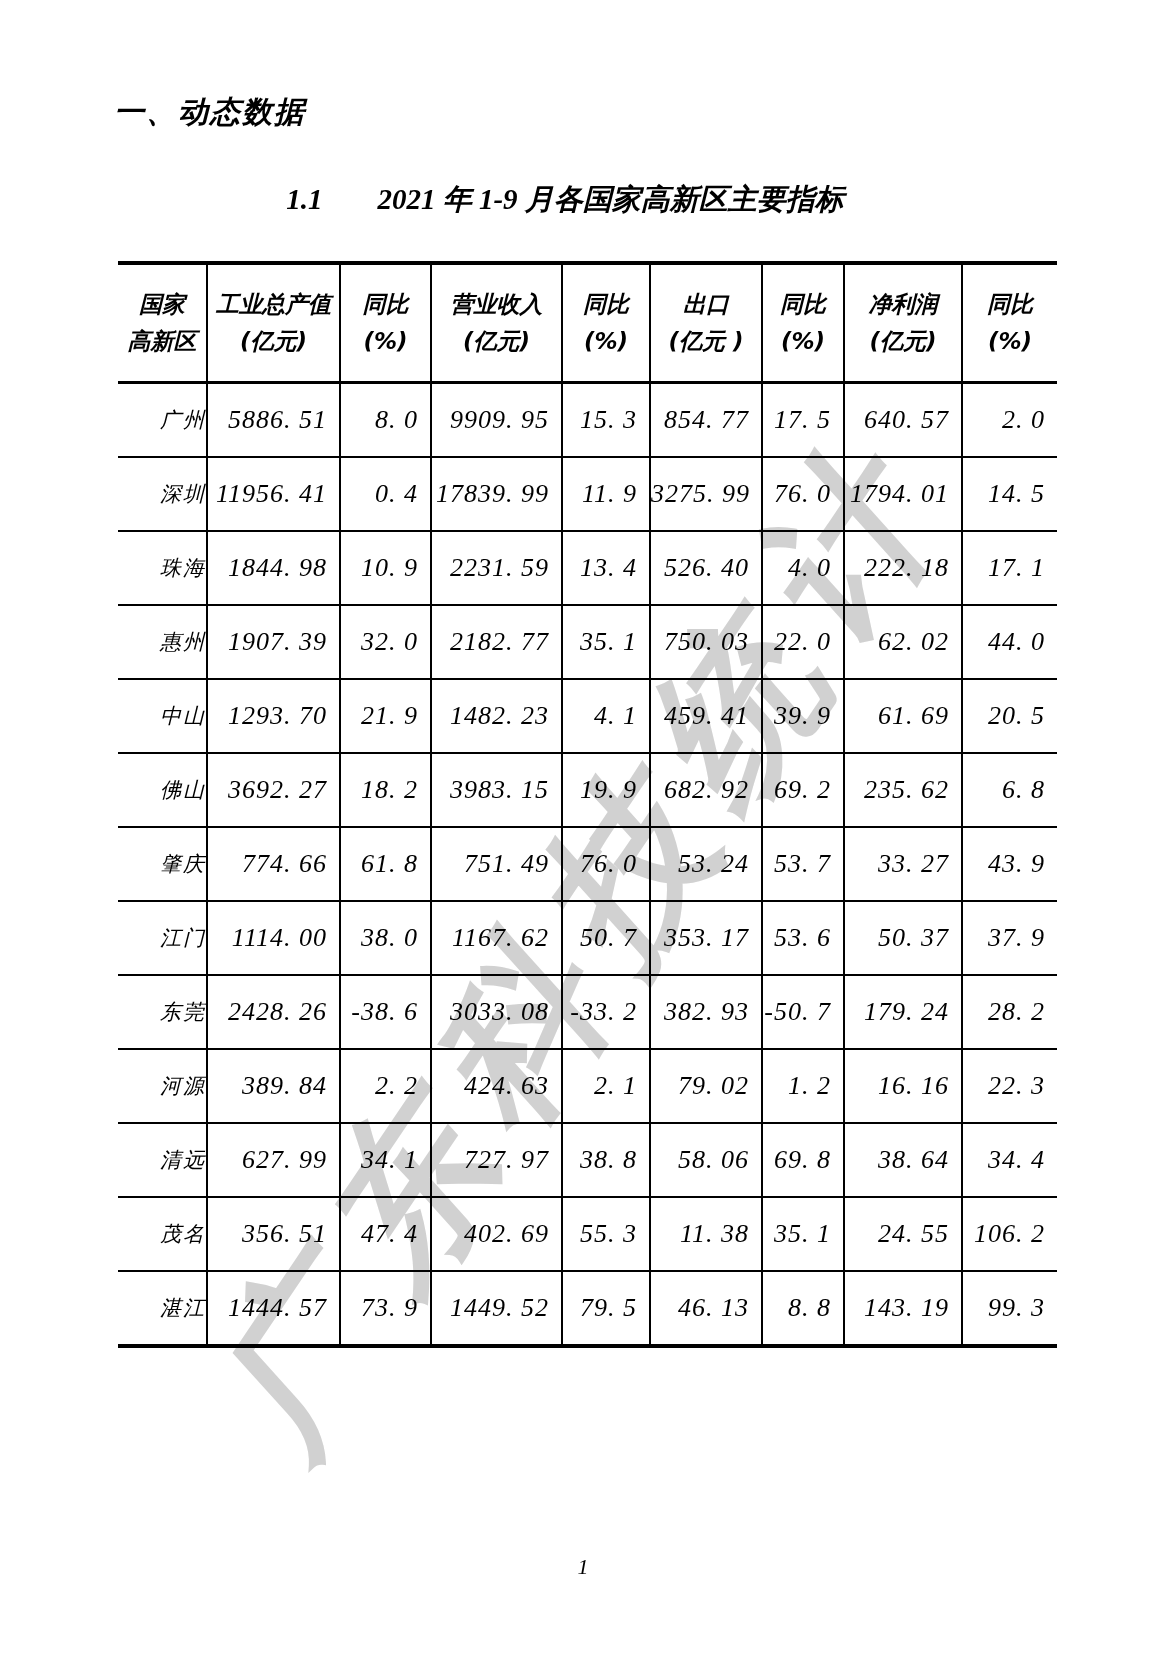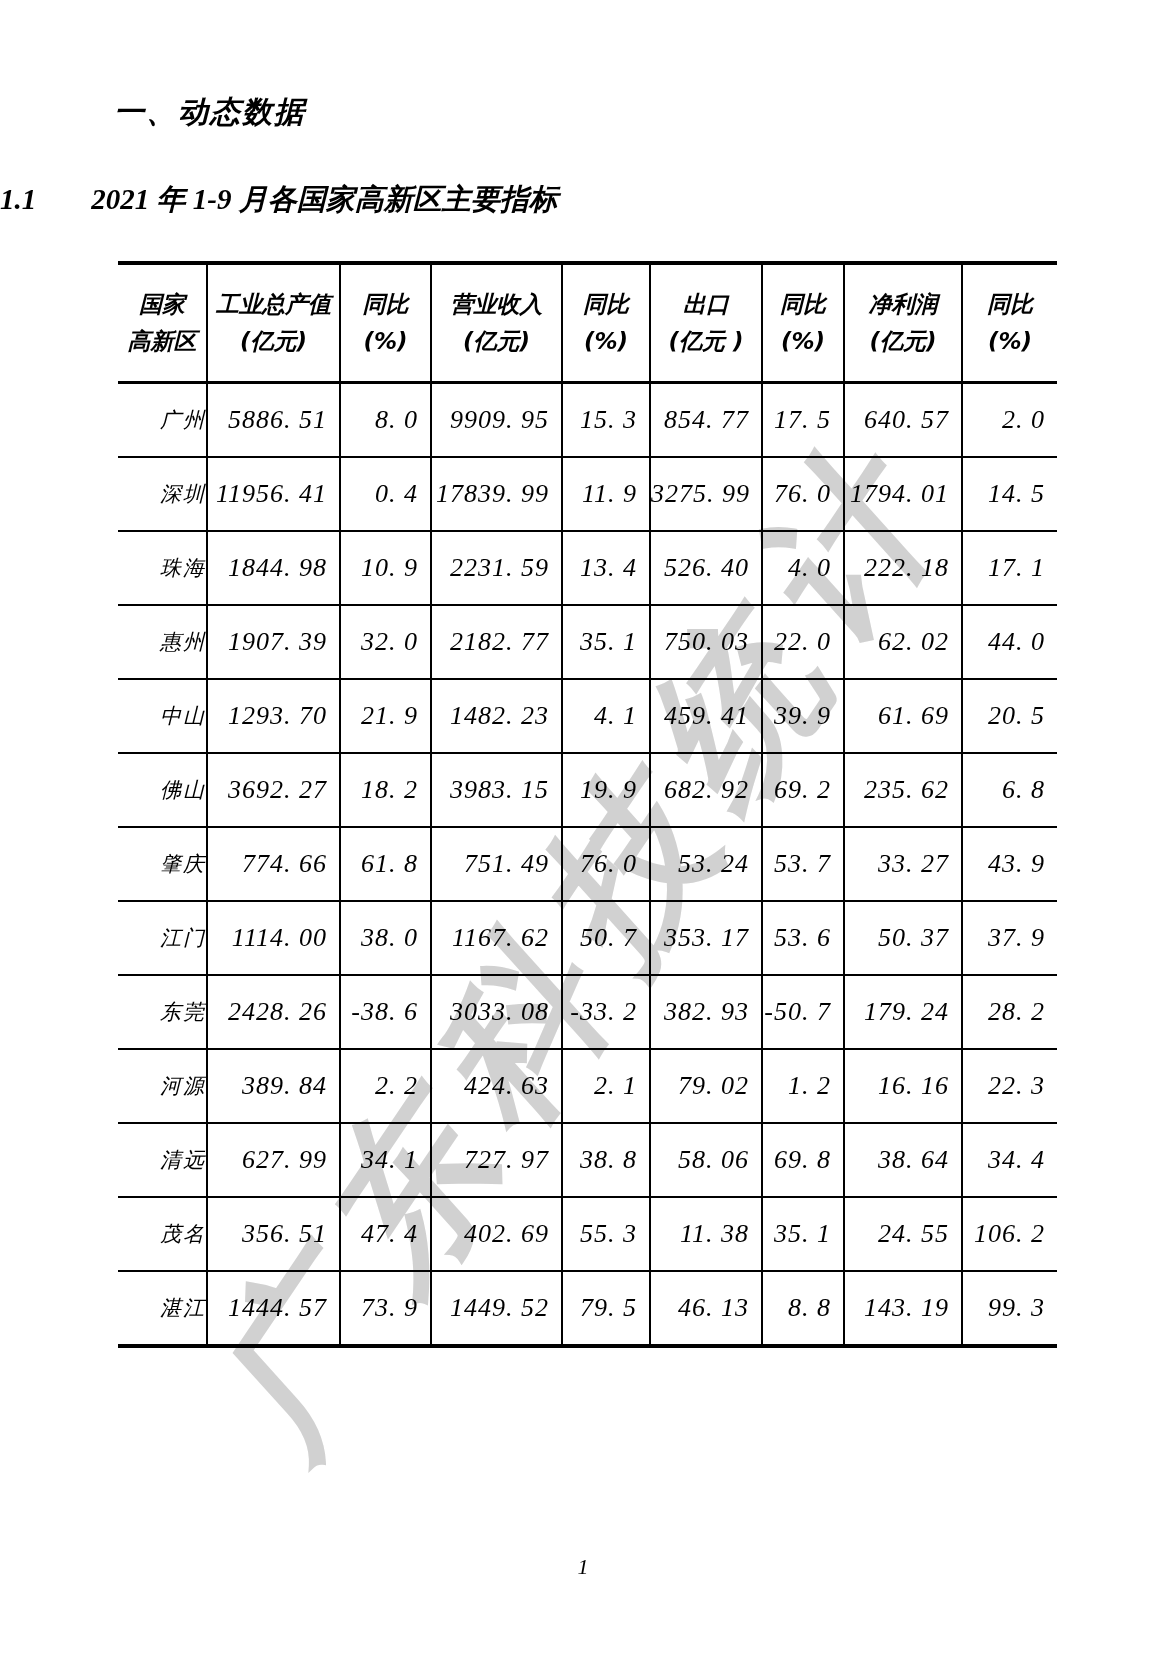--- a/index.html
+++ b/index.html
@@ -12,21 +12,21 @@
     font-family:"DejaVu Sans", sans-serif;
     font-style:italic;
   }
   .section-heading {
     position:absolute; left:114px; top:92px;
     font-size:30px; font-weight:bold; letter-spacing:2px;
     z-index:2;
   }
   .table-title {
     position:absolute; left:0; top:180px; width:1130px;
-    text-align:left;
+    text-align:center;
     font-family:"Liberation Serif", serif;
     font-size:29px; font-weight:bold;
     z-index:2;
   }
   .table-title .num { margin-right:55px; }
   .watermark {
     position:absolute; left:580px; top:947px;
     transform:translate(-50%,-50%) rotate(-56deg);
     font-size:168px; font-weight:bold; letter-spacing:26px;
     color:#c6c6c6; opacity:0.8;

